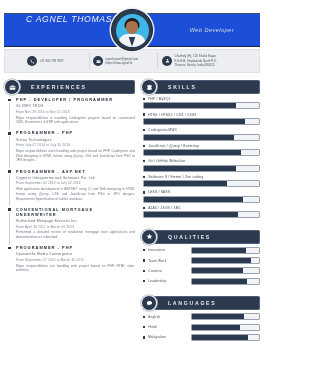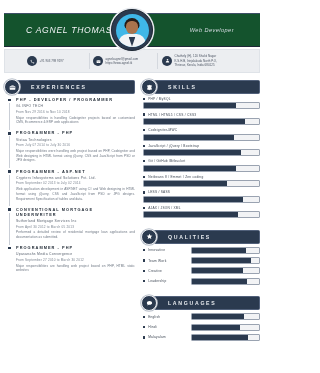--- a/index.html
+++ b/index.html
@@ -9,24 +9,24 @@
     font-family:"Liberation Sans","DejaVu Sans",sans-serif;
     -webkit-font-smoothing:antialiased;
   }
   .page{position:relative;width:264px;height:373px;background:#fff;overflow:hidden;}
 
   
   .header{
     position:relative;
     margin:13px 4px 0 4px;
     height:32px;
-    background:#14532d;
+    background:#1d4ed8;
     border-top:1px solid #3d4f66;
     border-bottom:1px solid #1d2836;
-    display:flex;align-items:center;
+    display:flex;
   }
   .hdr-name{
     flex:0 0 auto;margin-left:22px;
     color:#f1f3f6;font-size:8.6px;letter-spacing:.7px;
     font-style:italic;font-weight:400;white-space:nowrap;
   }
   .hdr-role{
     position:absolute;right:26px;top:50%;transform:translateY(-50%);
     color:#d8dde4;font-size:5.6px;font-style:italic;letter-spacing:.45px;
   }

